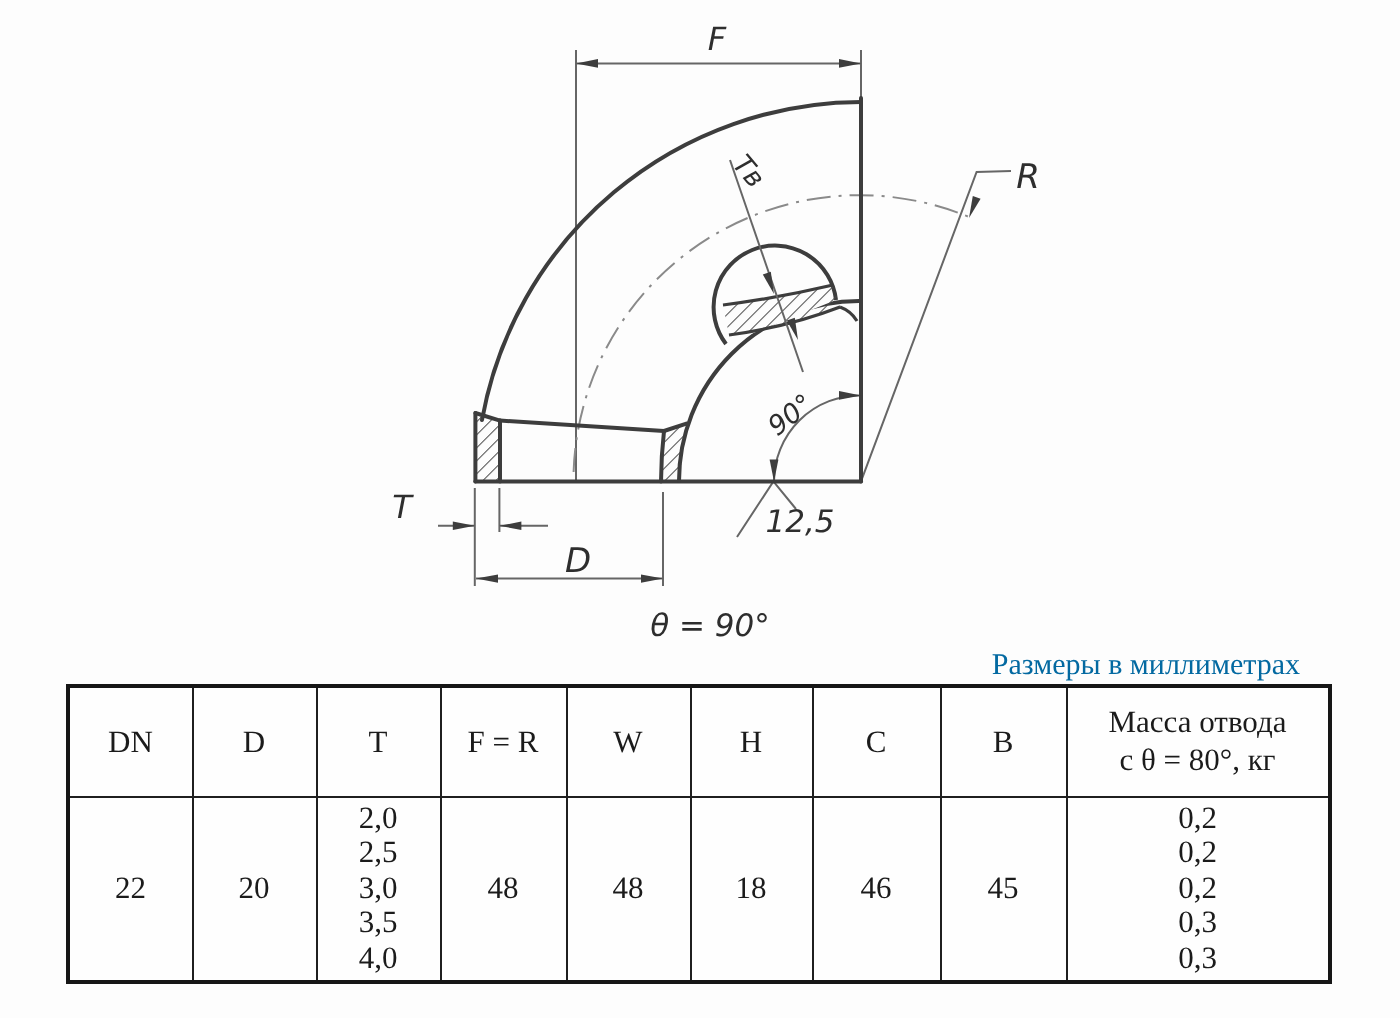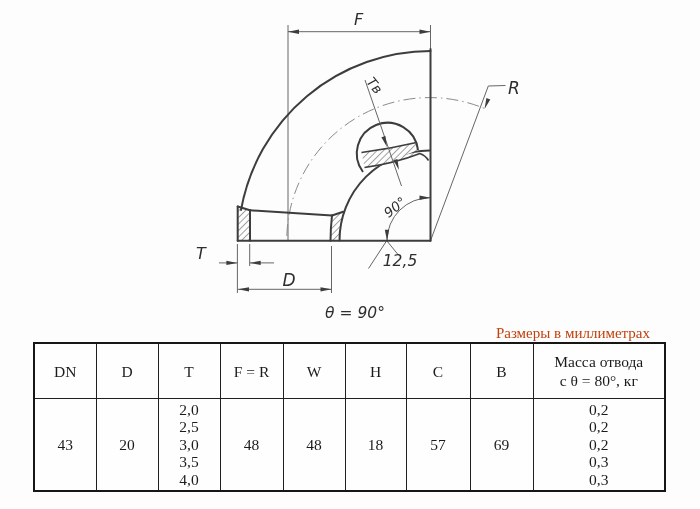--- a/index.html
+++ b/index.html
@@ -1,20 +1,20 @@
 <!DOCTYPE html>
 <html><head>
 <meta charset="utf-8">
 <style>
   html,body{margin:0;padding:0;background:#ffffff;}
   .screen{position:relative;width:700px;height:509px;background:#fdfdfd;overflow:hidden;
           font-family:"Liberation Serif","DejaVu Serif",serif;color:#1d1d1d;}
   .drawing-svg{position:absolute;left:0;top:0;}
   .drawing-text{font-family:"DejaVu Sans","Liberation Sans",sans-serif;font-style:italic;fill:#2e2e2e;}
-  .caption{position:absolute;top:325px;right:50px;font-size:15px;color:#c2410c;
+  .caption{position:absolute;top:325px;right:50px;font-size:15px;color:#0369a1;
            font-family:"Liberation Serif","DejaVu Serif",serif;}
   .dim-table{position:absolute;left:33px;top:342px;width:631px;border-collapse:collapse;
              table-layout:fixed;background:#fefefe;}
   .dim-table th,.dim-table td{border:1.6px solid #1f1f1f;text-align:center;vertical-align:middle;
              font-weight:normal;white-space:pre-line;padding:0;color:#1b1b1b;}
   .dim-table{border:2.2px solid #161616;}
   .dim-table th{height:54px;font-size:15.5px;line-height:19px;}
   .dim-table td{height:91px;font-size:15.5px;line-height:17.6px;margin-top:32px;}
 </style>
 </head>
@@ -116,32 +116,32 @@
       <th>T</th>
       <th>F = R</th>
       <th>W</th>
       <th>H</th>
       <th>C</th>
       <th>B</th>
       <th>Масса отвода
 с θ = 80°, кг</th>
     </tr>
     <tr>
-      <td>43</td>
+      <td>22</td>
       <td>20</td>
       <td>2,0
 2,5
 3,0
 3,5
 4,0</td>
       <td>48</td>
       <td>48</td>
       <td>18</td>
-      <td>57</td>
-      <td>69</td>
+      <td>46</td>
+      <td>45</td>
       <td>0,2
 0,2
 0,2
 0,3
 0,3</td>
     </tr>
   </tbody>
     </table>
 
 </div>

